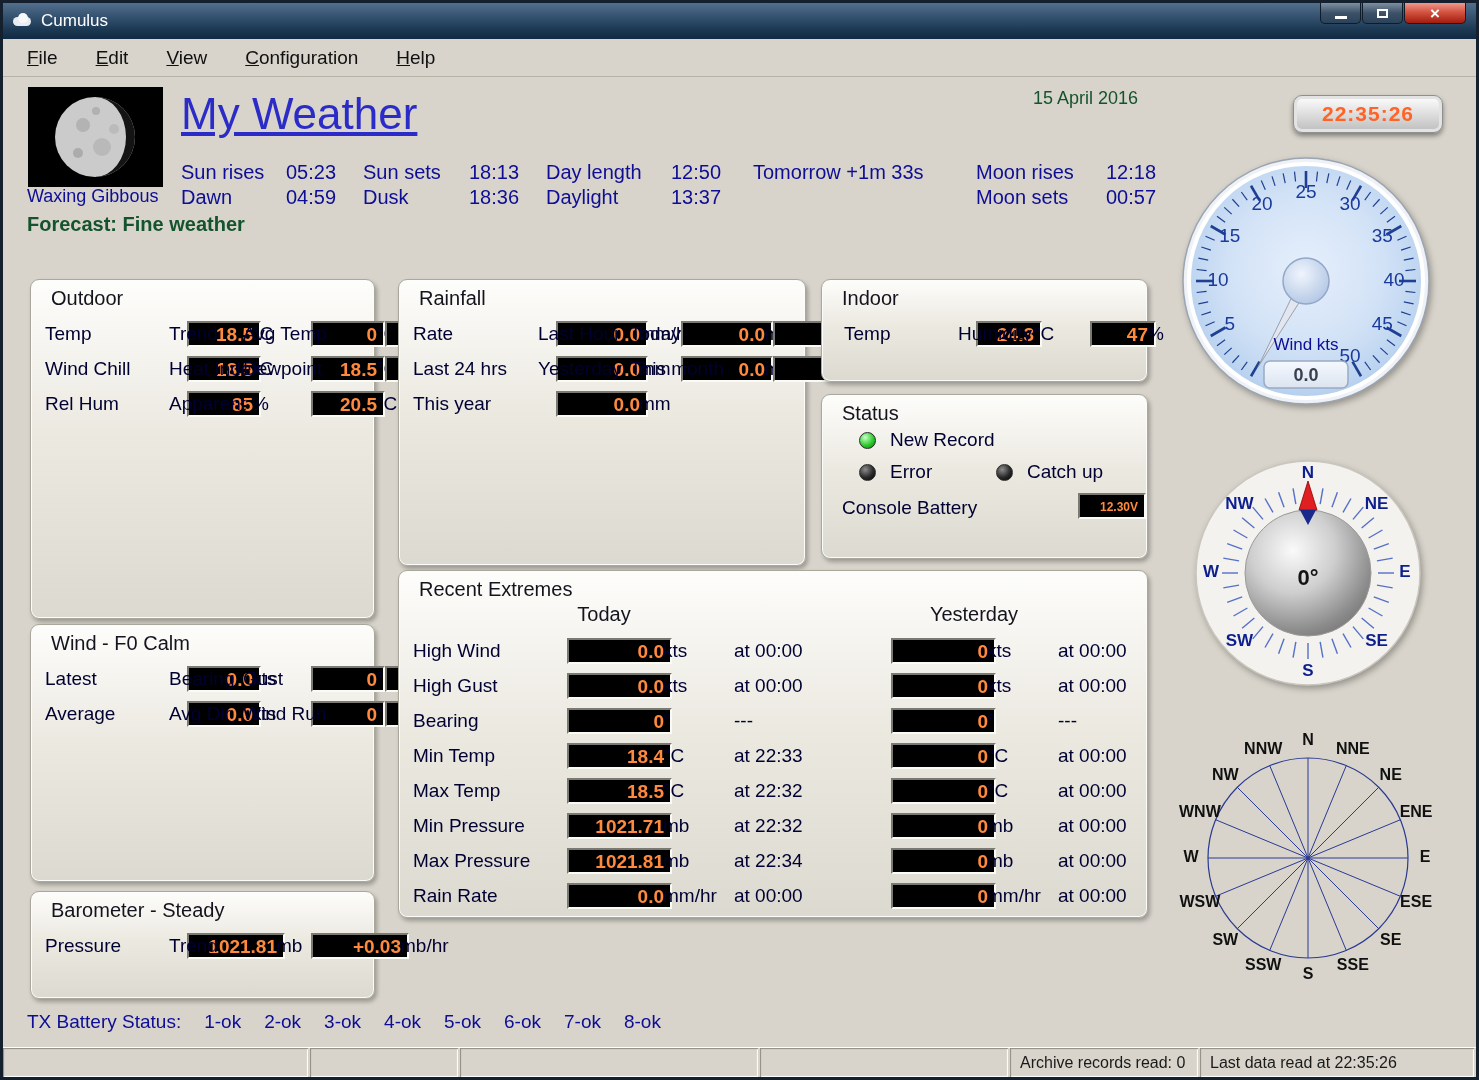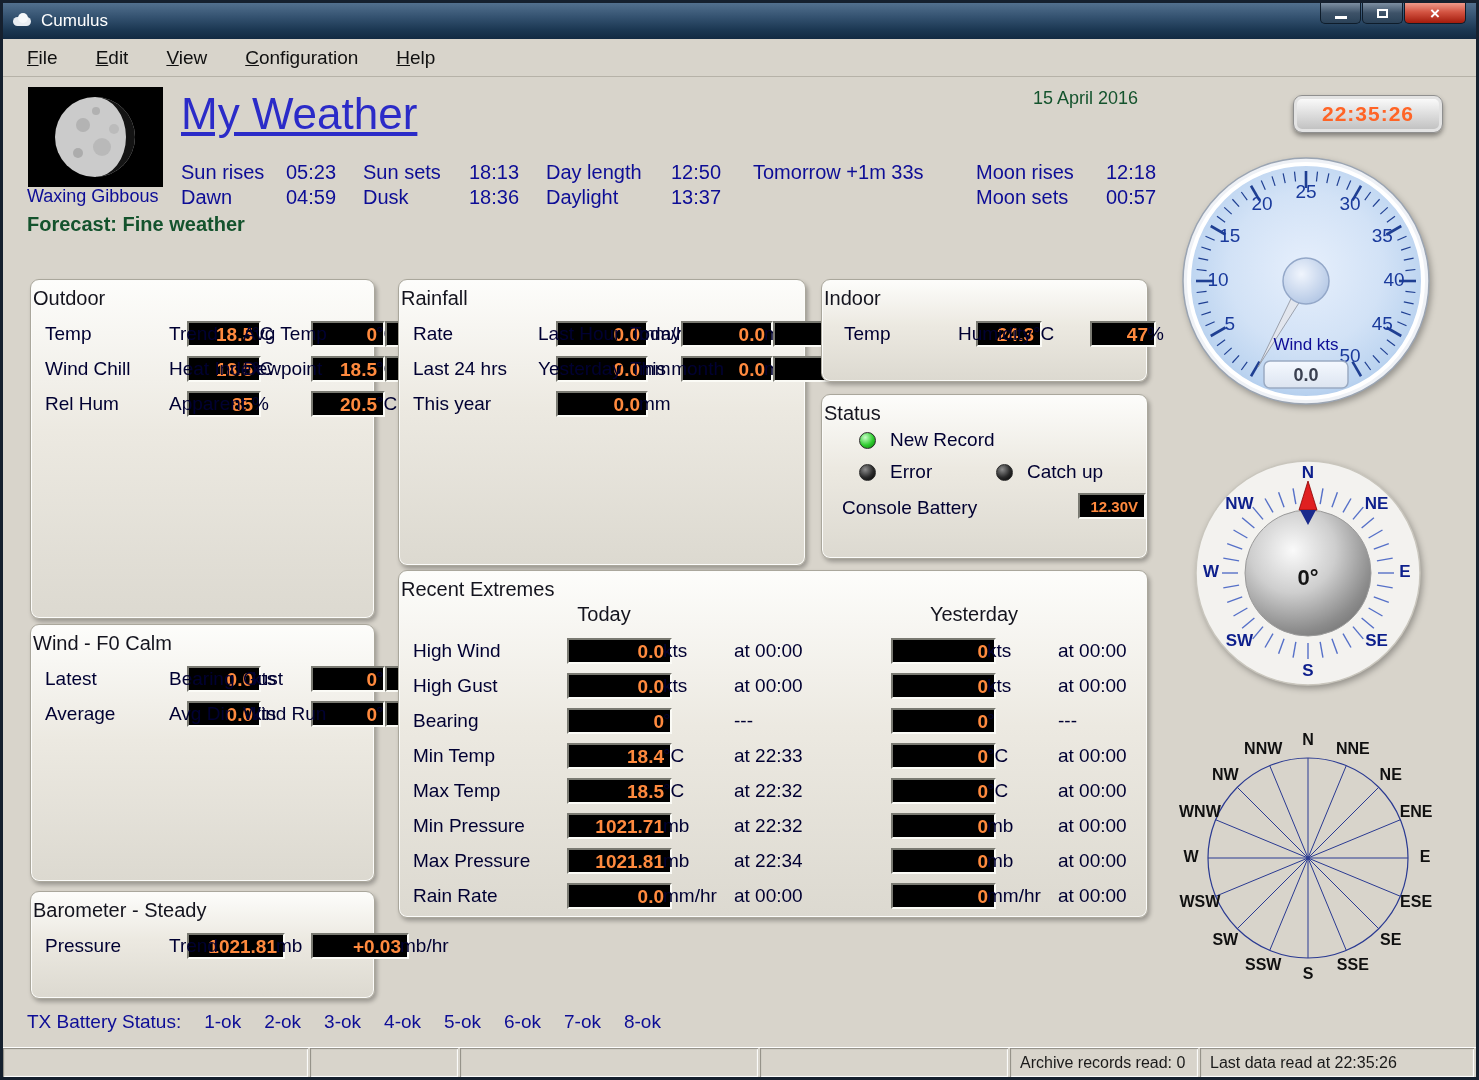--- a/index.html
+++ b/index.html
@@ -51,21 +51,21 @@
     font-size:21px; font-weight:bold; color:#ff6426; letter-spacing:1px;
   }
   .astro span{ position:absolute; font-size:20px; color:#0d0d96; white-space:nowrap; }
   .forecast{ position:absolute; left:24px; top:210px; font-size:20px; color:#14532d;font-weight:bold; }
   
   .panel{
     position:absolute; border-radius:9px;
     background:linear-gradient(180deg,#fdfdfb 0%,#ece9e1 45%,#dcd9d0 100%);
     border:1px solid #aaa79c; box-shadow:2px 3px 4px rgba(0,0,0,.28), inset 0 0 0 1px #fcfcfa;
   }
-  .panel-title{ font-size:20px; color:#14141e; margin:7px 0 2px 2px; }
+  .panel-title{ font-size:20px; color:#14141e; margin:7px 0 2px 20px; }
   .rows{ display:grid; padding:4px 10px 0 14px; align-items:center; }
   .rows>div{ display:grid; align-items:center; height:35px; grid-template-columns:inherit; }
   .lbl,.unit{ font-size:19px; color:#000032; white-space:nowrap; }
   .unit{ padding-left:9px; }
   .lcd{
     display:block; width:100%; height:26px; line-height:22px;
     background:#000; color:#ff8a3e; font-weight:bold; font-size:19px;
     text-align:right; padding:1px 6px;
     border:2px solid; border-color:#7a7a72 #fbfbf6 #fbfbf6 #7a7a72;margin-left:18px;
   }
@@ -336,21 +336,21 @@
     <div class="st-row" style="left:37px; top:66px">
       <span class="led off"></span>
       <span class="st-lbl">Error</span>
     </div>
     <div class="st-row" style="left:174px; top:66px">
       <span class="led off"></span>
       <span class="st-lbl">Catch up</span>
     </div>
     <div class="st-row" style="left:20px; top:102px; width:290px">
       <span class="st-lbl">Console Battery</span>
-      <span class="lcd batt-lcd" style="font-size:15px">12.30V</span>
+      <span class="lcd batt-lcd" style="font-size:12px">12.30V</span>
     </div>
   </div>
 
   <div class="panel" style="left:395px; top:567px; width:750px; height:348px">
     <div class="panel-title">Recent Extremes</div>
     <div class="ex-heads">
       <span class="ex-head today">Today</span>
       <span class="ex-head yesterday">Yesterday</span>
     </div>
     <div class="ex-rows">

